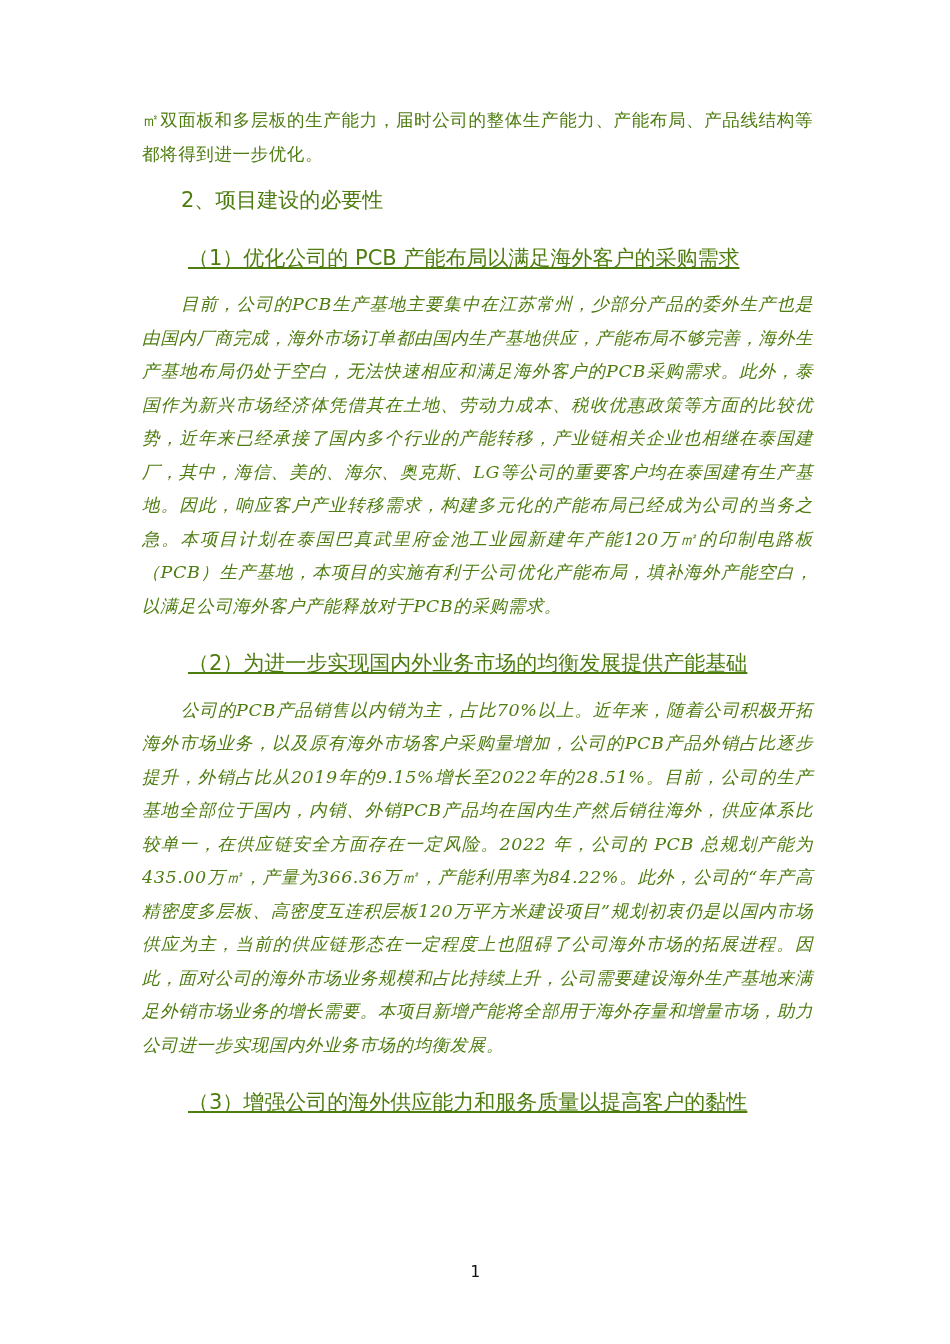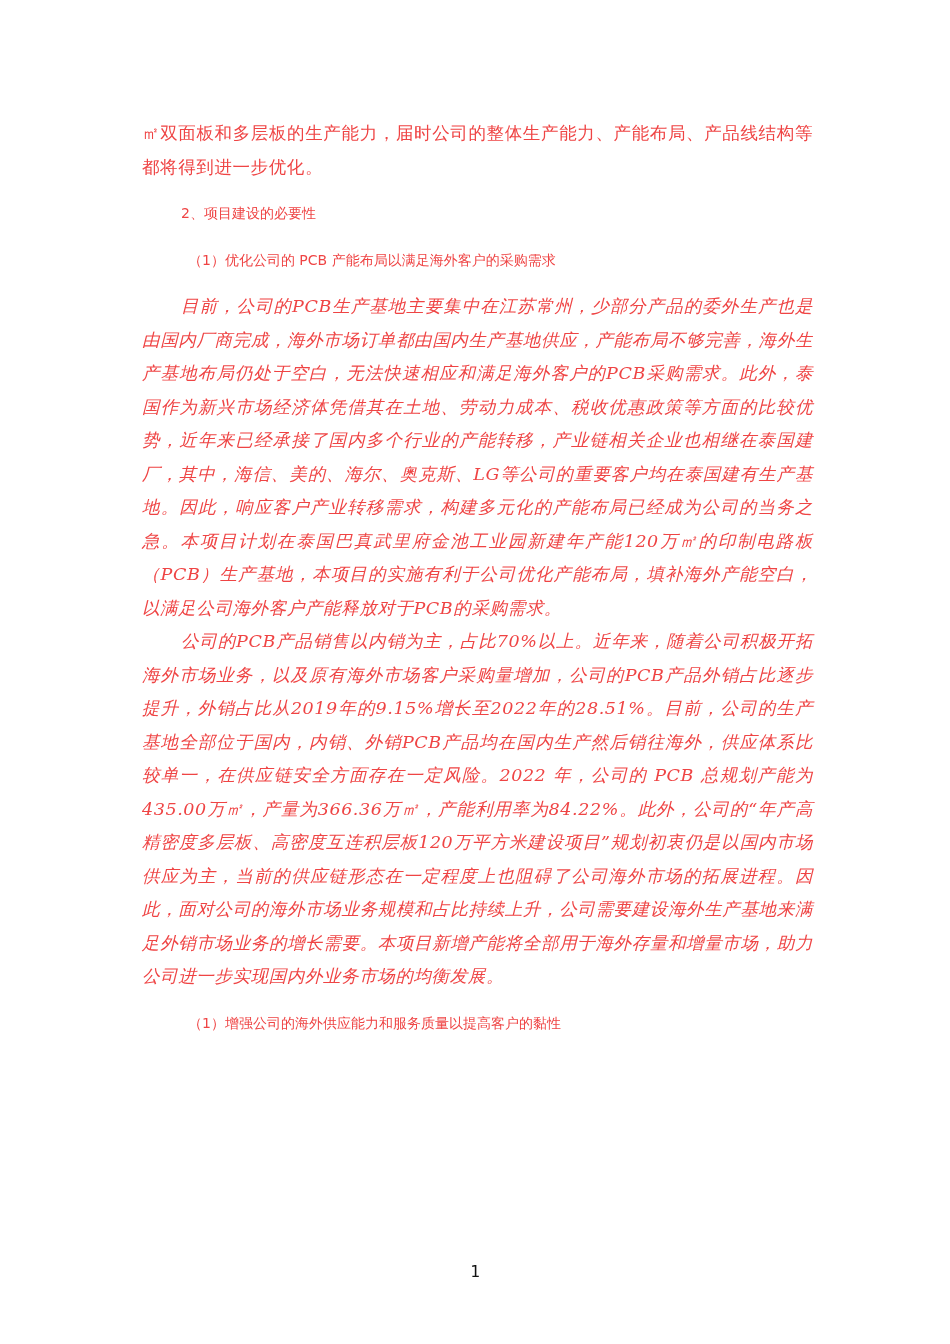--- a/index.html
+++ b/index.html
@@ -1,29 +1,30 @@
 <!DOCTYPE html>
 <html><head>
 <meta charset="utf-8">
 <style>
   html, body { margin: 0; padding: 0; background: #ffffff; }
   body { width: 950px; height: 1344px; position: relative; overflow: hidden; }
-  .page { position: absolute; left: 142px; top: 117px; width: 671px; color: #ef4444; }
+  .page { position: absolute; left: 142px; top: 104px; width: 671px; color: #4d7c0f; }
   .p { font-family: "DejaVu Serif", "Liberation Serif", serif; font-size: 17.5px; line-height: 33.5px; text-align: justify; text-align-last: left; margin: 0; letter-spacing: 0.6px; }
   .indent { text-indent: 39px; font-style: italic; }
-  .h { font-family: "DejaVu Sans", "Liberation Sans", sans-serif; font-size: 14px; line-height: 33.5px; margin: 0; }
+  .h { font-family: "DejaVu Sans", "Liberation Sans", sans-serif; font-size: 21px; line-height: 33.5px; margin: 0; }
   .h2 { padding-left: 39px; margin-top: 13px; margin-bottom: 13px; }
-  .h3 { padding-left: 46px; margin-top: 13px; margin-bottom: 13px; }
+  .h3 { padding-left: 46px; margin-top: 24px; margin-bottom: 13px; text-decoration: underline; }
   .pagenum { position: absolute; top: 1262px; left: 0; width: 950px; text-align: center; font-family: "DejaVu Sans Mono", monospace; font-size: 16px; color: #111; }
 </style>
 </head>
 <body>
 
 <div class="page">
   <p class="p">㎡双面板和多层板的生产能力，届时公司的整体生产能力、产能布局、产品线结构等都将得到进一步优化。</p>
   <p class="h h2">2、项目建设的必要性</p>
   <p class="h h3">（1）优化公司的 PCB 产能布局以满足海外客户的采购需求</p>
   <p class="p indent">目前，公司的PCB生产基地主要集中在江苏常州，少部分产品的委外生产也是由国内厂商完成，海外市场订单都由国内生产基地供应，产能布局不够完善，海外生产基地布局仍处于空白，无法快速相应和满足海外客户的PCB采购需求。此外，泰国作为新兴市场经济体凭借其在土地、劳动力成本、税收优惠政策等方面的比较优势，近年来已经承接了国内多个行业的产能转移，产业链相关企业也相继在泰国建厂，其中，海信、美的、海尔、奥克斯、LG等公司的重要客户均在泰国建有生产基地。因此，响应客户产业转移需求，构建多元化的产能布局已经成为公司的当务之急。本项目计划在泰国巴真武里府金池工业园新建年产能120万㎡的印制电路板（PCB）生产基地，本项目的实施有利于公司优化产能布局，填补海外产能空白，以满足公司海外客户产能释放对于PCB的采购需求。</p>
+  <p class="h h3">（2）为进一步实现国内外业务市场的均衡发展提供产能基础</p>
   <p class="p indent">公司的PCB产品销售以内销为主，占比70%以上。近年来，随着公司积极开拓海外市场业务，以及原有海外市场客户采购量增加，公司的PCB产品外销占比逐步提升，外销占比从2019年的9.15%增长至2022年的28.51%。目前，公司的生产基地全部位于国内，内销、外销PCB产品均在国内生产然后销往海外，供应体系比较单一，在供应链安全方面存在一定风险。2022 年，公司的 PCB 总规划产能为435.00万㎡，产量为366.36万㎡，产能利用率为84.22%。此外，公司的“年产高精密度多层板、高密度互连积层板120万平方米建设项目”规划初衷仍是以国内市场供应为主，当前的供应链形态在一定程度上也阻碍了公司海外市场的拓展进程。因此，面对公司的海外市场业务规模和占比持续上升，公司需要建设海外生产基地来满足外销市场业务的增长需要。本项目新增产能将全部用于海外存量和增量市场，助力公司进一步实现国内外业务市场的均衡发展。</p>
-  <p class="h h3">（1）增强公司的海外供应能力和服务质量以提高客户的黏性</p>
+  <p class="h h3">（3）增强公司的海外供应能力和服务质量以提高客户的黏性</p>
 </div>
 
 <div class="pagenum">1</div>
 
 </body></html>

